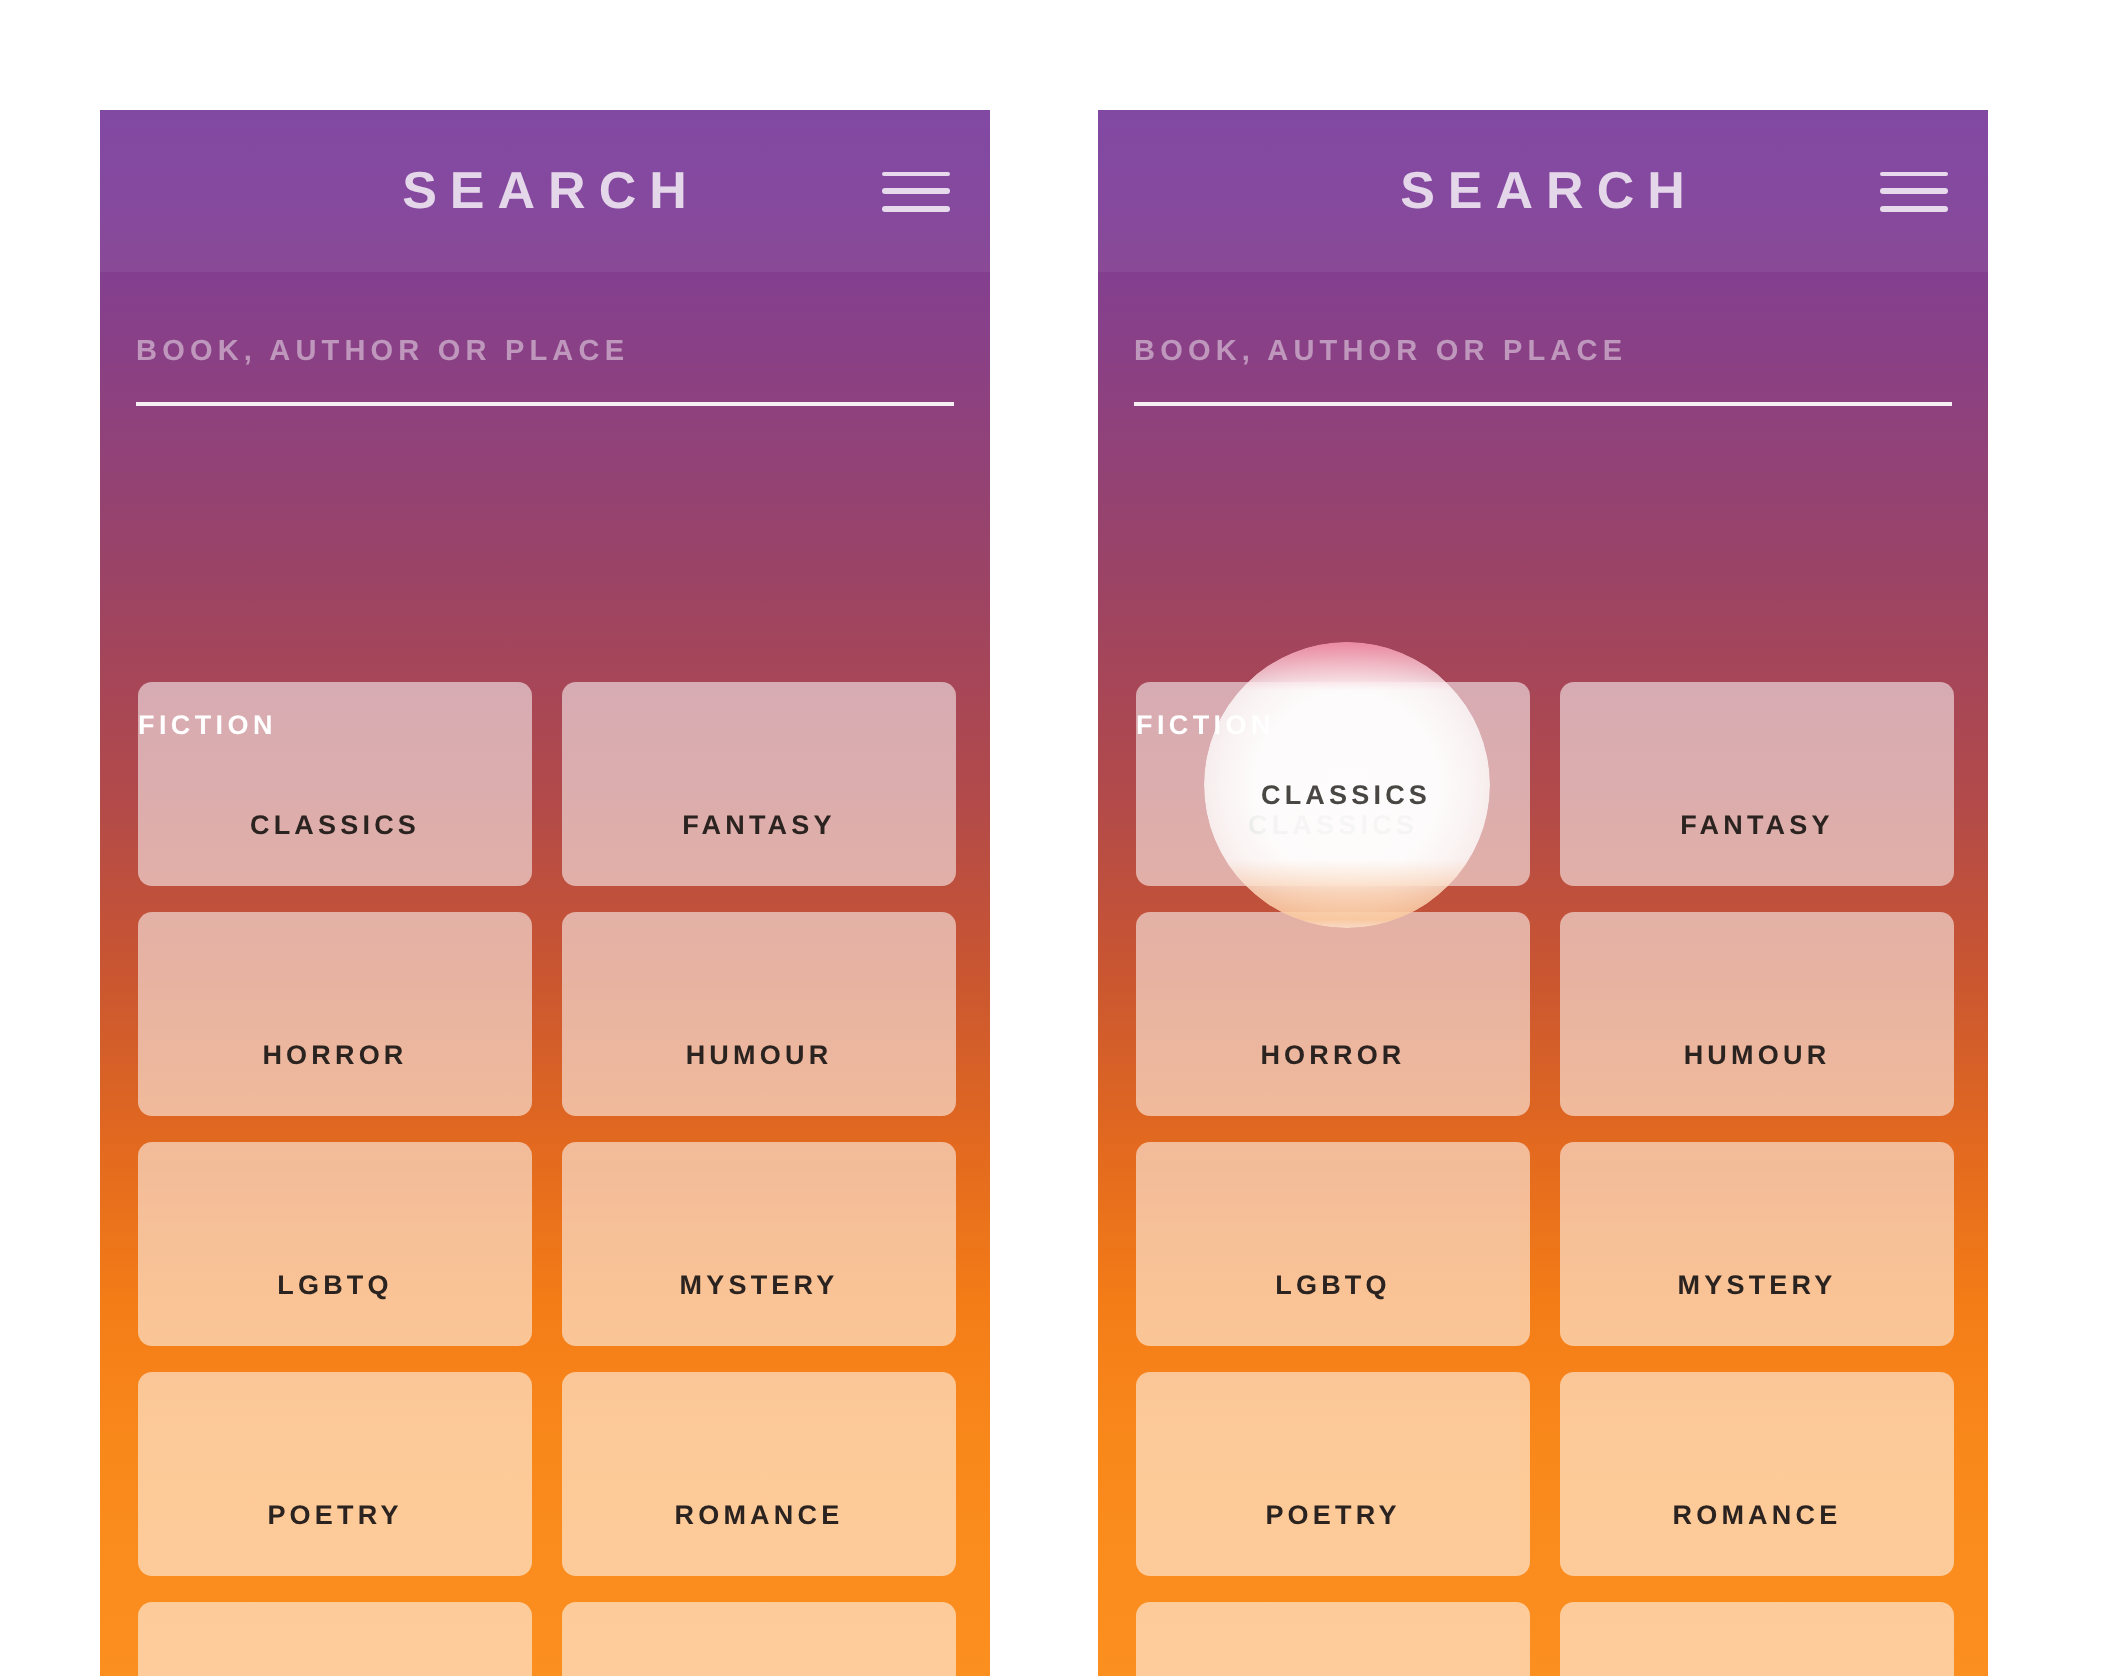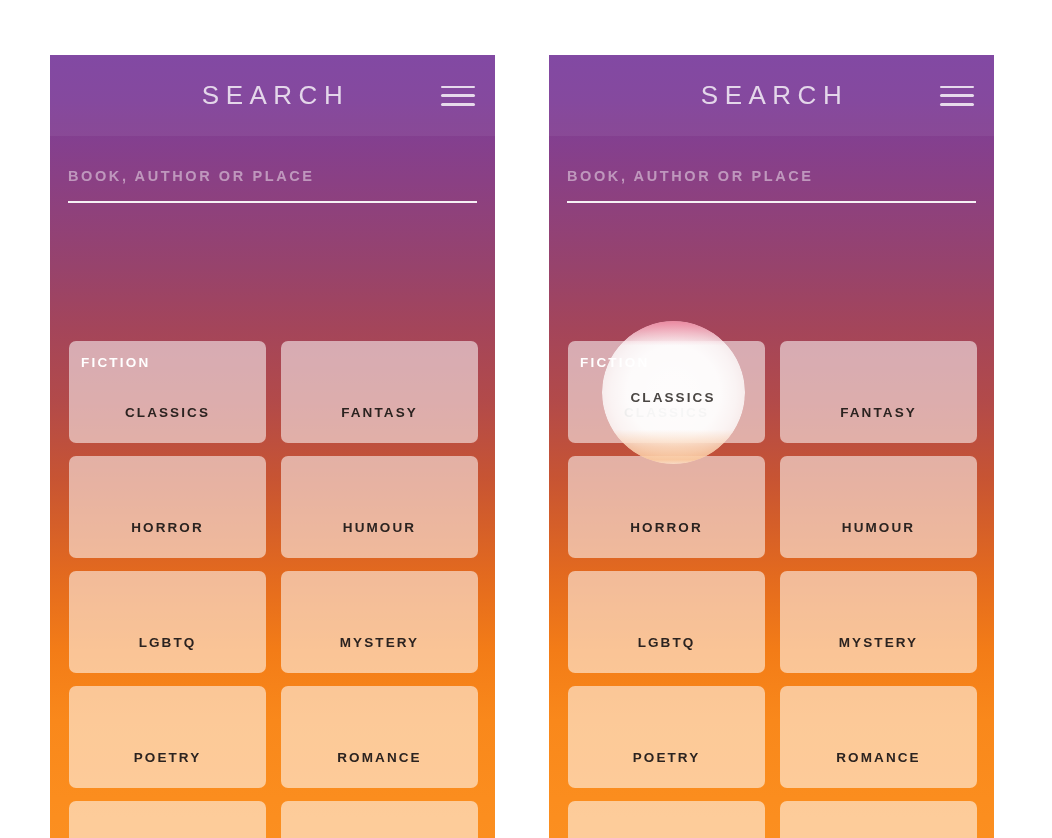--- a/index.html
+++ b/index.html
@@ -58,21 +58,21 @@
     height: 81px;
     background: rgba(255,255,255,0.055);
     display: flex;
     align-items: center;
     justify-content: center;
   }
   .topbar-title {
     font-size: 26px;
     letter-spacing: 6.5px;
     color: rgba(255,255,255,0.78);
-    font-weight: 400;
+    font-weight: 700;
     text-indent: 6px;
     user-select: none;
   }
   .menu-btn {
     position: absolute;
     right: 20px;
     top: 50%;
     transform: translateY(-50%);
     width: 34px;
     height: 26px;
@@ -124,21 +124,20 @@
   
   .section-label {
     position: absolute;
     left: 19px;
     top: 300px;
     font-size: 13.5px;
     font-weight: 700;
     letter-spacing: 2.2px;
     color: #ffffff;
     user-select: none;
-    padding-left: 12px;
   }
 
   .grid {
     position: absolute;
     left: 19px;
     top: 286px;
     width: 409px;
     display: grid;
     grid-template-columns: 1fr 1fr;
     column-gap: 15px;

